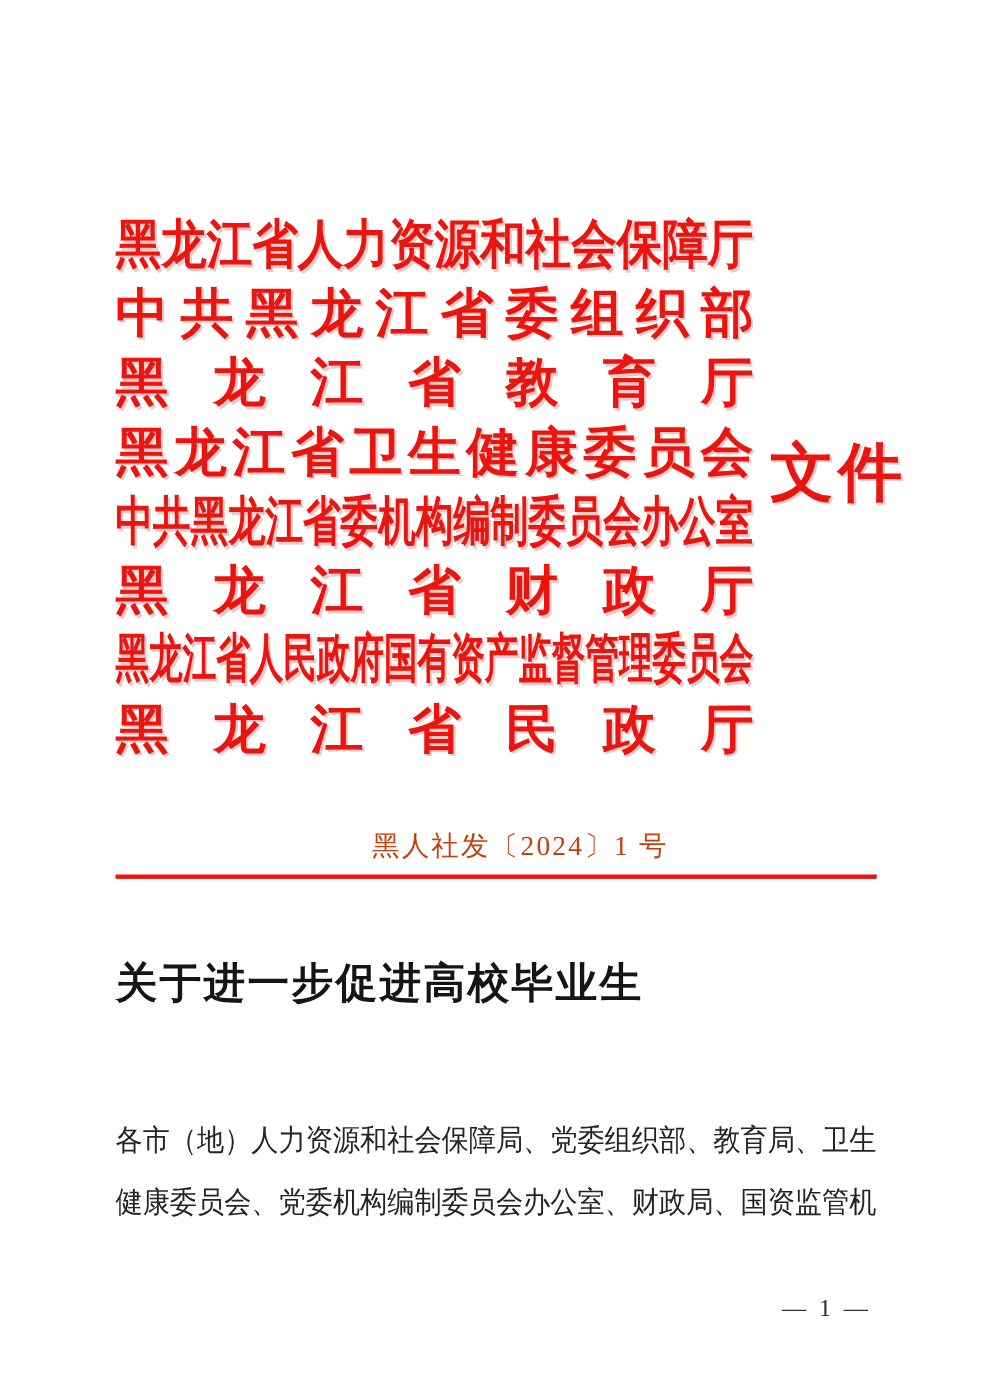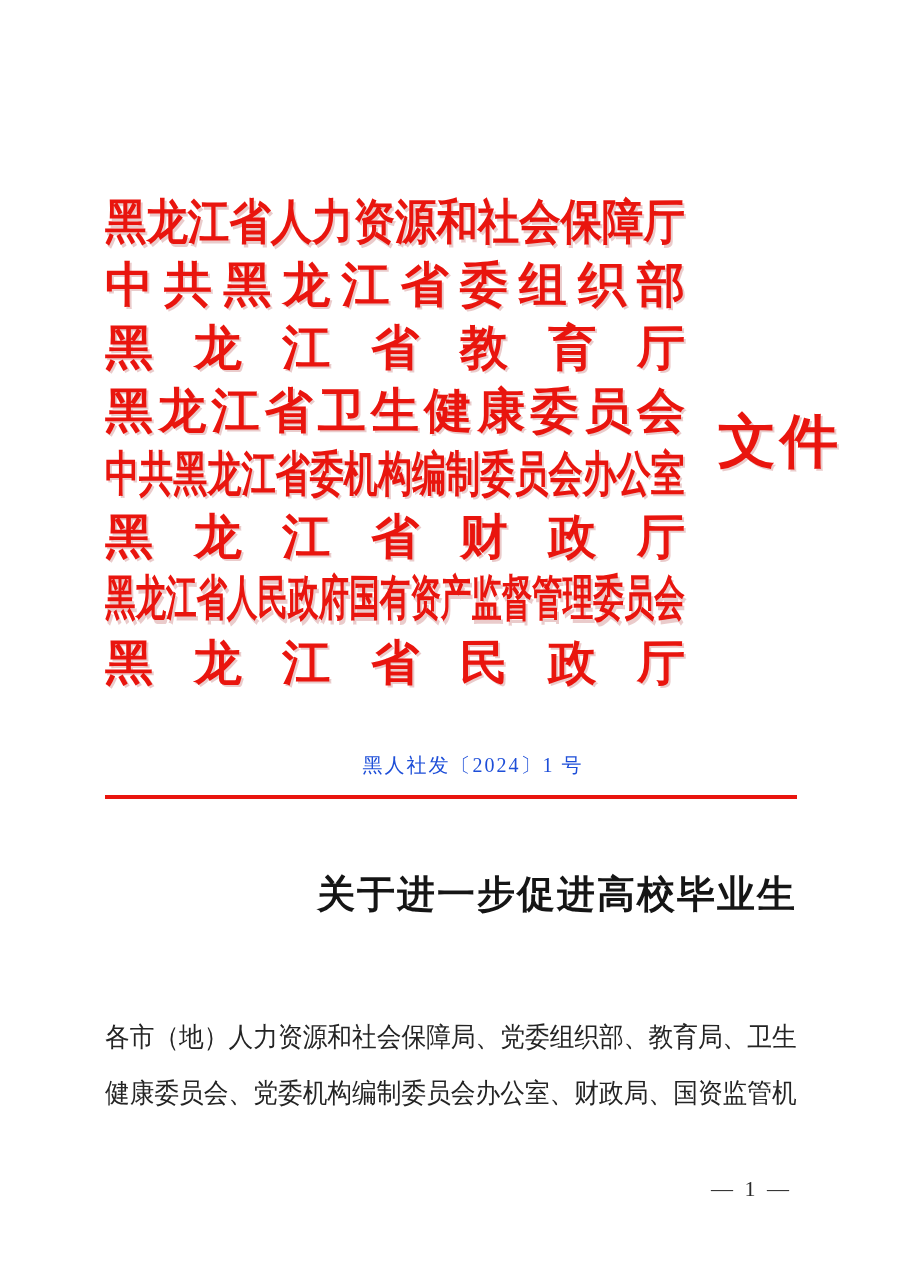--- a/index.html
+++ b/index.html
@@ -28,58 +28,57 @@
     justify-content: space-between;
     align-items: center;
     height: 63px;
     white-space: nowrap;
     text-shadow: 2px 2px 0 rgba(160, 20, 20, 0.22);
   }
 
   .doc-mark {
     position: absolute;
     left: 700px;
-    top: 406px;
+    top: 394px;
     width: 160px;
     color: #e9150e;
     font-weight: bold;
     font-size: 58px;
     letter-spacing: 4px;
     line-height: 72px;
     text-shadow: 2px 2px 0 rgba(160, 20, 20, 0.22);
-    text-align: center;
   }
 
   .doc-number {
     position: absolute;
     left: 105px;
     top: 752px;
     width: 692px;
     text-align: center;
     transform: translateX(22px);
-    font-size: 20px;
-    color: #1d4ed8;
+    font-size: 25px;
+    color: #c2410c;
     letter-spacing: 2px;
   }
 
   .red-line {
     position: absolute;
     left: 105px;
     top: 795px;
     width: 692px;
     height: 4px;
     background: #e9150e;
   }
 
   .doc-title {
     position: absolute;
     left: 105px;
     top: 868px;
     width: 692px;
-    text-align: right;
+    text-align: left;
     color: #151515;
     font-weight: bold;
     font-size: 38px;
     line-height: 52px;
     letter-spacing: 2px;
   }
 
   .body-text {
     position: absolute;
     left: 105px;

